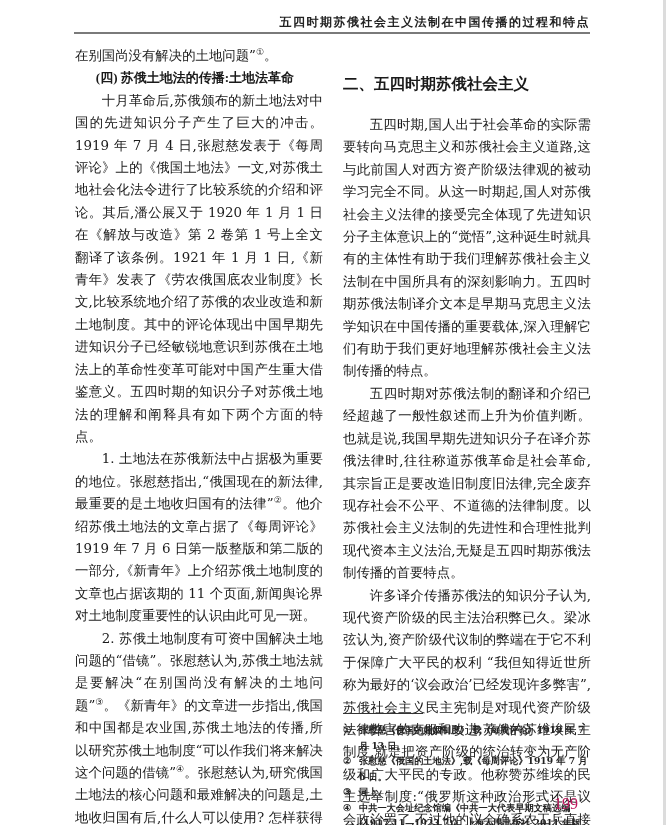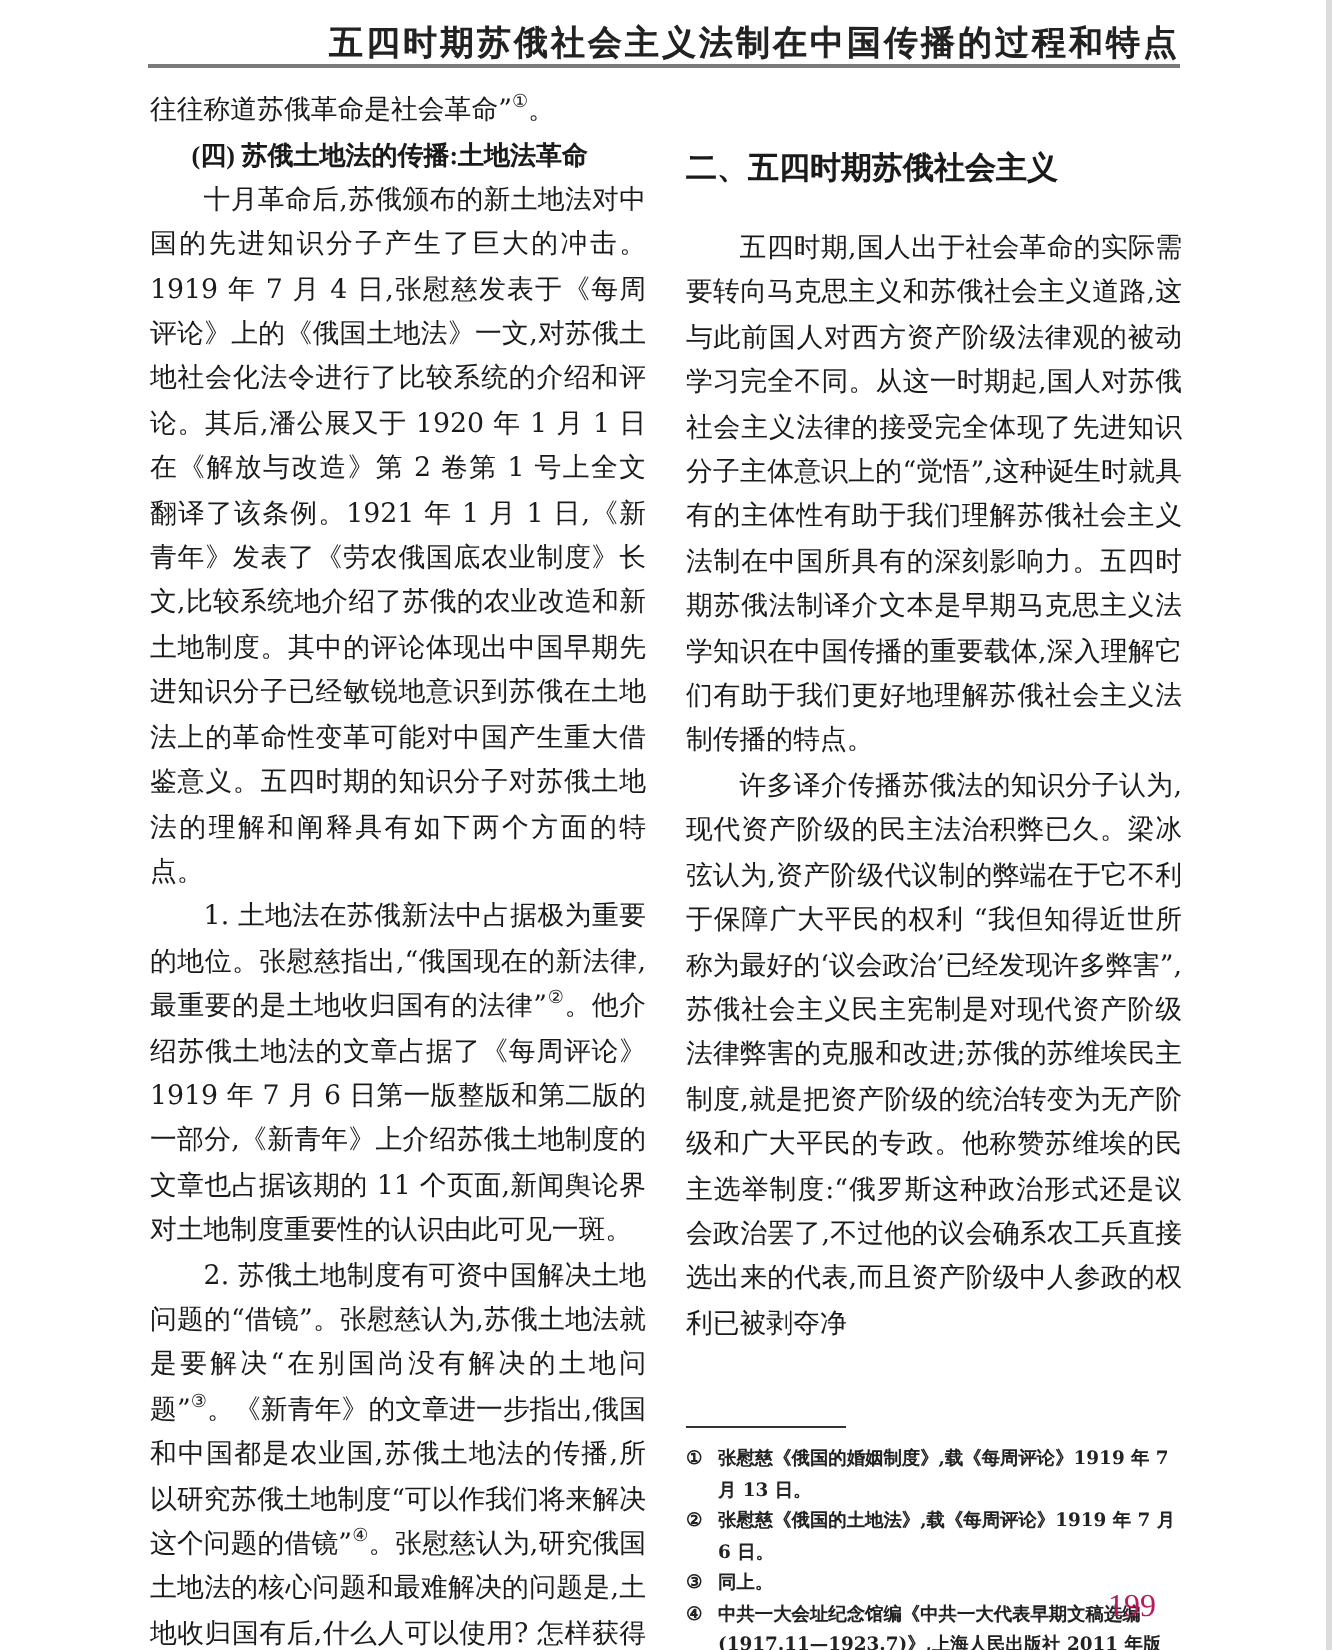--- a/index.html
+++ b/index.html
@@ -6,21 +6,21 @@
   body {
     width: 666px; height: 825px; overflow: hidden;
     background: #ffffff;
     font-family: "DejaVu Serif", "Liberation Serif", serif;
     color: #1a1a1a;
     position: relative;
   }
   .edge { position: absolute; top: 0; right: 0; width: 3px; height: 825px; background: #dcdcdc; }
   .running-head {
     position: absolute; left: 74px; top: 14px; width: 516px;
-    text-align: right; font-size: 17px; letter-spacing: 1.5px;
+    text-align: right; font-size: 12px; letter-spacing: 1.5px;
     font-weight: bold; color: #222; line-height: 16px;
   }
   .head-rule { position: absolute; left: 74px; top: 32px; width: 516px; height: 2px; background: #7a7a7a; }
   .col {
     position: absolute; top: 45px; width: 248px;
     font-size: 13.4px; line-height: 22.4px; text-align: justify;
   }
   .col.left { left: 75px; }
   .col.right { left: 343px; }
   .col p { margin: 0; }
@@ -47,33 +47,34 @@
 </style>
 </head>
 <body>
 
 <div class="edge"></div>
 
 <div class="running-head">五四时期苏俄社会主义法制在中国传播的过程和特点</div>
 <div class="head-rule"></div>
 
 <div class="col left">
-  <p><span>往往称道苏俄革命是社会革命”</span><sup>①</sup><span>。</span></p>
+  <p><span>在别国尚没有解决的土地问题”</span><sup>①</sup><span>。</span></p>
   <p class="subhead">(四) 苏俄土地法的传播:土地法革命</p>
   <p class="indent">十月革命后,苏俄颁布的新土地法对中国的先进知识分子产生了巨大的冲击。1919 年 7 月 4 日,张慰慈发表于《每周评论》上的《俄国土地法》一文,对苏俄土地社会化法令进行了比较系统的介绍和评论。其后,潘公展又于 1920 年 1 月 1 日在《解放与改造》第 2 卷第 1 号上全文翻译了该条例。1921 年 1 月 1 日,《新青年》发表了《劳农俄国底农业制度》长文,比较系统地介绍了苏俄的农业改造和新土地制度。其中的评论体现出中国早期先进知识分子已经敏锐地意识到苏俄在土地法上的革命性变革可能对中国产生重大借鉴意义。五四时期的知识分子对苏俄土地法的理解和阐释具有如下两个方面的特点。</p>
   <p class="indent"><span>1. 土地法在苏俄新法中占据极为重要的地位。张慰慈指出,“俄国现在的新法律,最重要的是土地收归国有的法律”</span><sup>②</sup><span>。他介绍苏俄土地法的文章占据了《每周评论》1919 年 7 月 6 日第一版整版和第二版的一部分,《新青年》上介绍苏俄土地制度的文章也占据该期的 11 个页面,新闻舆论界对土地制度重要性的认识由此可见一斑。</span></p>
   <p class="indent"><span>2. 苏俄土地制度有可资中国解决土地问题的“借镜”。张慰慈认为,苏俄土地法就是要解决“在别国尚没有解决的土地问题”</span><sup>③</sup><span>。《新青年》的文章进一步指出,俄国和中国都是农业国,苏俄土地法的传播,所以研究苏俄土地制度“可以作我们将来解决这个问题的借镜”</span><sup>④</sup><span>。张慰慈认为,研究俄国土地法的核心问题和最难解决的问题是,土地收归国有后,什么人可以使用? 怎样获得和取消使用土地的权利? 国家的土地怎样分配于人民?</span></p>
 
 </div>
 
 <div class="col right">
   <div class="section-title">
     <div>二、五四时期苏俄社会主义</div>
   </div>
   <p class="indent">五四时期,国人出于社会革命的实际需要转向马克思主义和苏俄社会主义道路,这与此前国人对西方资产阶级法律观的被动学习完全不同。从这一时期起,国人对苏俄社会主义法律的接受完全体现了先进知识分子主体意识上的“觉悟”,这种诞生时就具有的主体性有助于我们理解苏俄社会主义法制在中国所具有的深刻影响力。五四时期苏俄法制译介文本是早期马克思主义法学知识在中国传播的重要载体,深入理解它们有助于我们更好地理解苏俄社会主义法制传播的特点。</p>
+  <p class="indent">五四时期对苏俄法制的翻译和介绍已经超越了一般性叙述而上升为价值判断。也就是说,我国早期先进知识分子在译介苏俄法律时,往往称道苏俄革命是社会革命,其宗旨正是要改造旧制度旧法律,完全废弃现存社会不公平、不道德的法律制度。以苏俄社会主义法制的先进性和合理性批判现代资本主义法治,无疑是五四时期苏俄法制传播的首要特点。</p>
   <p class="indent">许多译介传播苏俄法的知识分子认为,现代资产阶级的民主法治积弊已久。梁冰弦认为,资产阶级代议制的弊端在于它不利于保障广大平民的权利 “我但知得近世所称为最好的‘议会政治’已经发现许多弊害”,苏俄社会主义民主宪制是对现代资产阶级法律弊害的克服和改进;苏俄的苏维埃民主制度,就是把资产阶级的统治转变为无产阶级和广大平民的专政。他称赞苏维埃的民主选举制度:“俄罗斯这种政治形式还是议会政治罢了,不过他的议会确系农工兵直接选出来的代表,而且资产阶级中人参政的权利已被剥夺净</p>
 </div>
 
 <div class="fn-rule"></div>
 <div class="footnotes">
   <div class="fn">
       <span class="num">①</span>
       <span class="txt">张慰慈《俄国的婚姻制度》,载《每周评论》1919 年 7 月 13 日。</span>
     </div>
   <div class="fn">

